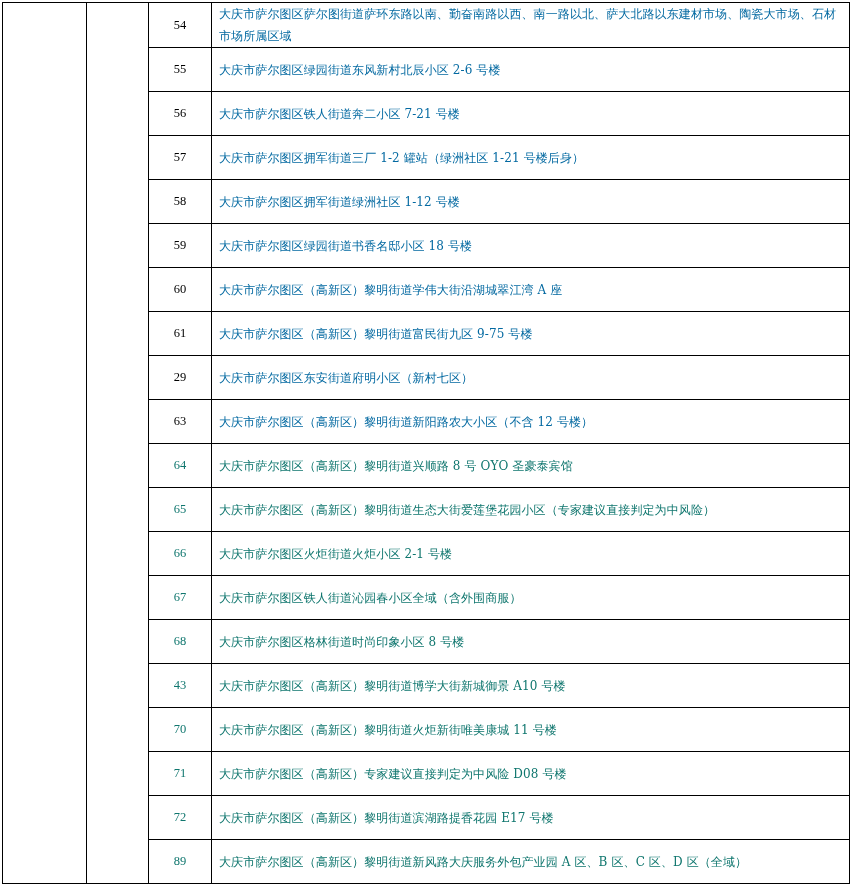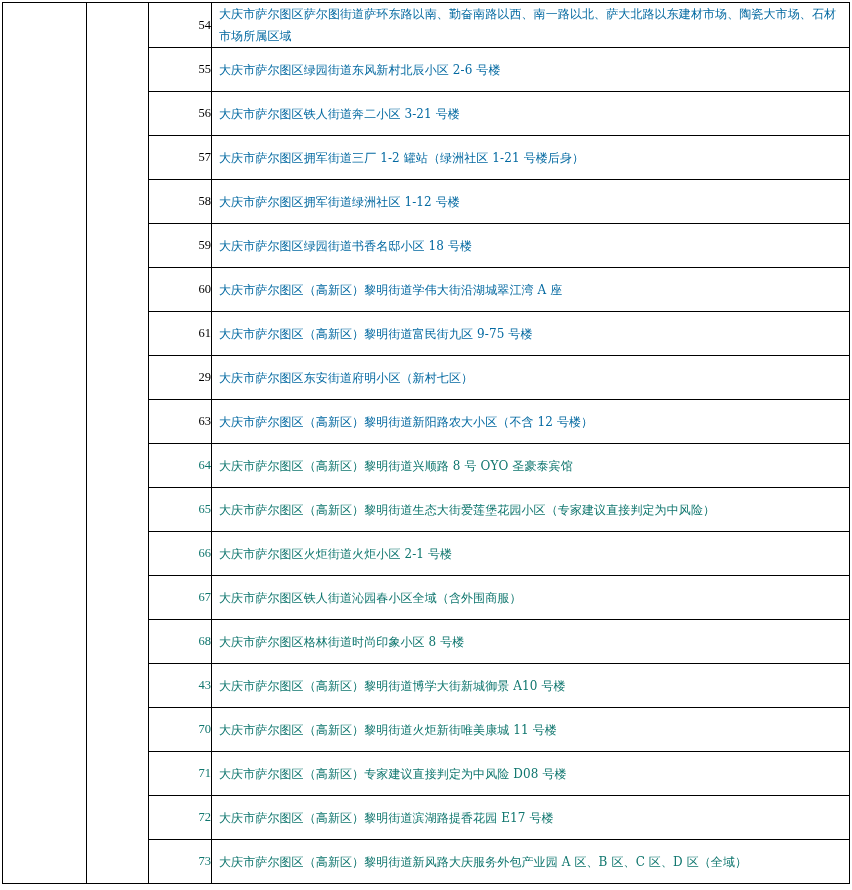--- a/index.html
+++ b/index.html
@@ -28,21 +28,21 @@
     border: 1.5px solid #000000;
     padding: 0;
     vertical-align: middle;
   }
   col.c1 { width: 84px; }
   col.c2 { width: 62px; }
   col.c3 { width: 63px; }
   col.c4 { width: 638px; }
   tr.row { height: 44px; }
   td.num {
-    text-align: right;
+    text-align: center;
     font-family: "Liberation Serif", "DejaVu Serif", serif;
     font-size: 12.5px;
     color: #000000;
   }
   td.addr {
     padding: 0 6px 0 7px !important;
     font-size: 12px;
     line-height: 22px;
     color: #0369a1;
     letter-spacing: 0.1px;
@@ -71,21 +71,21 @@
         <td class="blank" rowspan="20"></td>
         <td class="num">54</td>
         <td class="addr">大庆市萨尔图区萨尔图街道萨环东路以南、勤奋南路以西、南一路以北、萨大北路以东建材市场、陶瓷大市场、石材市场所属区域</td>
       </tr>
       <tr class="row">
         <td class="num">55</td>
         <td class="addr">大庆市萨尔图区绿园街道东风新村北辰小区 2-6 号楼</td>
       </tr>
       <tr class="row">
         <td class="num">56</td>
-        <td class="addr">大庆市萨尔图区铁人街道奔二小区 3-21 号楼</td>
+        <td class="addr">大庆市萨尔图区铁人街道奔二小区 7-21 号楼</td>
       </tr>
       <tr class="row">
         <td class="num">57</td>
         <td class="addr">大庆市萨尔图区拥军街道三厂 1-2 罐站（绿洲社区 1-21 号楼后身）</td>
       </tr>
       <tr class="row">
         <td class="num">58</td>
         <td class="addr">大庆市萨尔图区拥军街道绿洲社区 1-12 号楼</td>
       </tr>
       <tr class="row">
@@ -138,18 +138,18 @@
       </tr>
       <tr class="row hl">
         <td class="num">71</td>
         <td class="addr">大庆市萨尔图区（高新区）专家建议直接判定为中风险 D08 号楼</td>
       </tr>
       <tr class="row hl">
         <td class="num">72</td>
         <td class="addr">大庆市萨尔图区（高新区）黎明街道滨湖路提香花园 E17 号楼</td>
       </tr>
       <tr class="row hl">
-        <td class="num">73</td>
+        <td class="num">89</td>
         <td class="addr">大庆市萨尔图区（高新区）黎明街道新风路大庆服务外包产业园 A 区、B 区、C 区、D 区（全域）</td>
       </tr>
     </tbody>
   </table>
 </div>
 
 </body></html>

